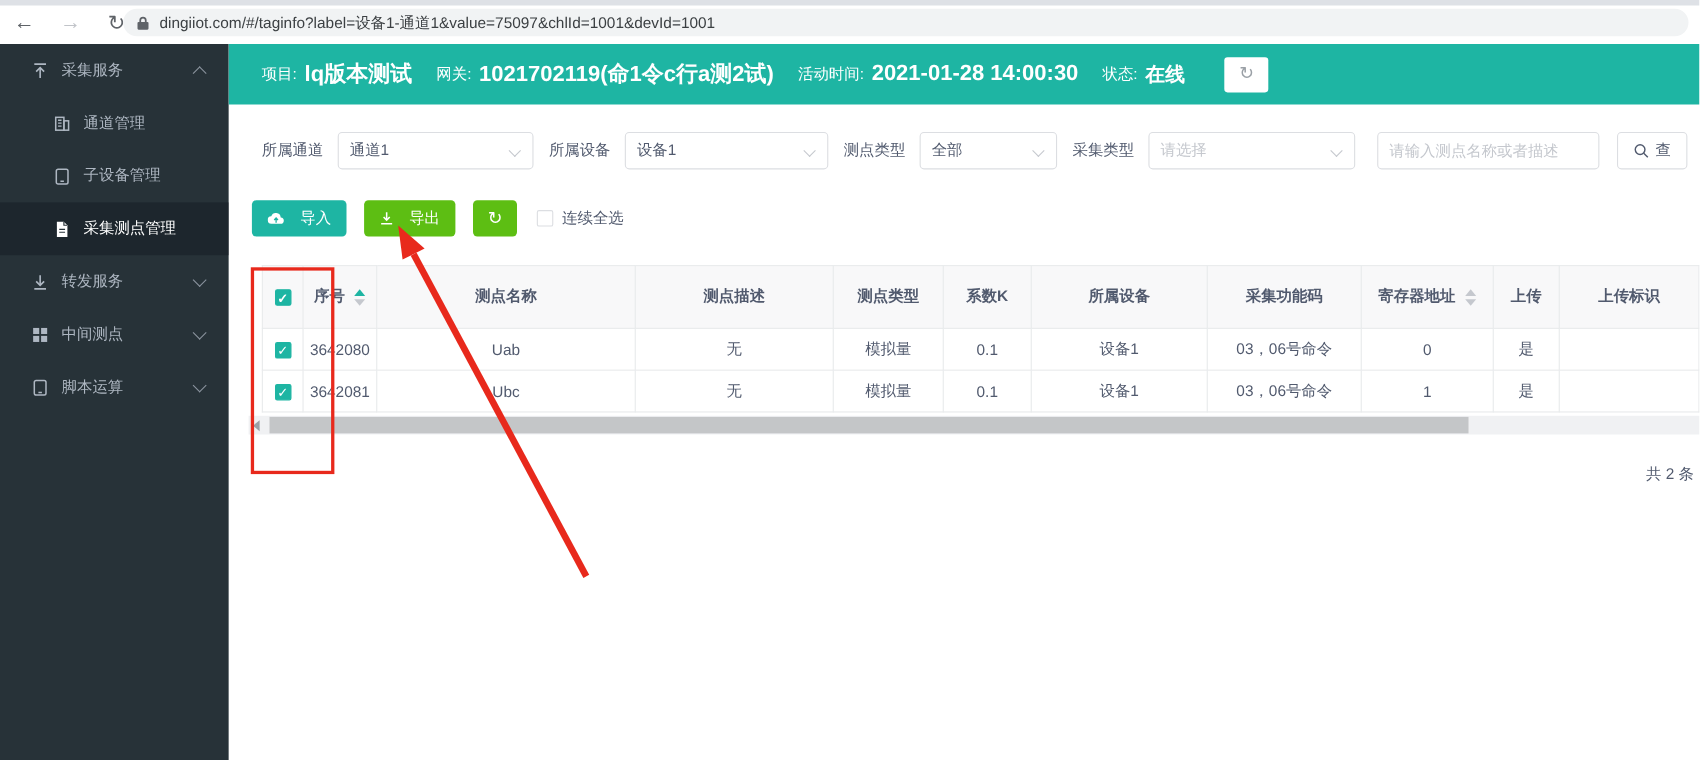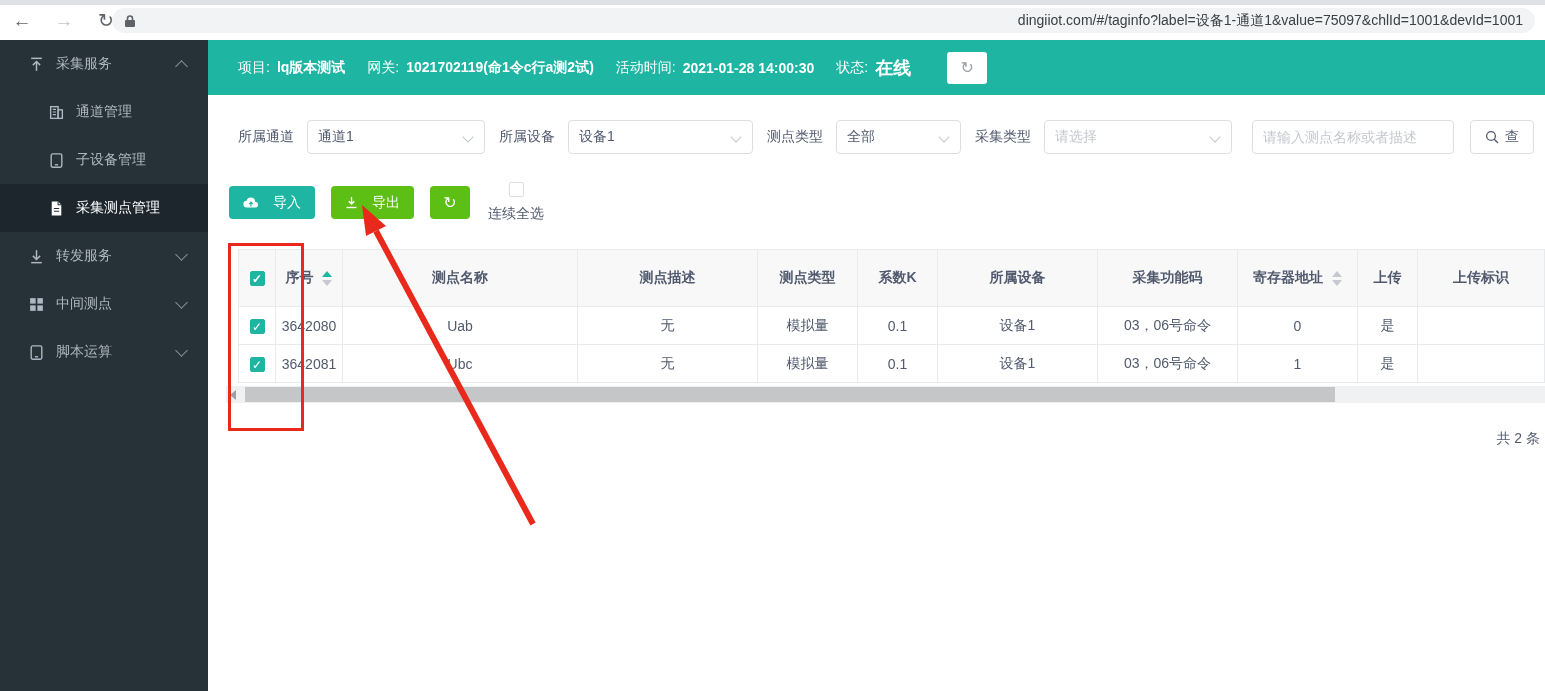--- a/index.html
+++ b/index.html
@@ -6,42 +6,42 @@
   html,body { width:1545px; height:691px; }
   body { font-family:"Liberation Sans", sans-serif; background:#fff; position:relative; overflow:hidden; }
 
   
   .chrome { height:40px; background:#fff; position:relative; }
   .chrome-strip { height:5px; background:#dee1e6; }
   .nav-icons { position:absolute; top:9px; left:10px; display:flex; align-items:center; gap:18px; }
   .nav-ico { font-size:19px; color:#5f6368; width:24px; text-align:center; cursor:pointer; }
   .nav-ico.disabled { color:#c1c4c9; }
   .omnibox { position:absolute; left:112px; right:10px; top:8px; height:25px; border-radius:13px;
-             background:#f1f3f4; display:flex; align-items:center; padding:0 12px; gap:9px;justify-content:space-between; }
+             background:#f1f3f4; display:flex; align-items:center; padding:0 12px; gap:9px; }
   .omnibox .url { font-size:14px; color:#3c4043; white-space:nowrap; overflow:hidden; }
 
   
   .app { display:flex; height:651px; }
   .sidebar { width:208px; background:#273238; flex:none; padding-top:0; }
   .side-item { height:48px; display:flex; align-items:center; color:#aeb7c2; font-size:14px;
                padding-left:28px; cursor:pointer; position:relative; }
   .side-item.sub { padding-left:48px; }
   .side-item.active { background:#1d262d; color:#ffffff; }
   .side-item .s-ico { width:17px; height:17px; margin-right:11px; flex:none; display:inline-flex; }
   .side-item .chev { position:absolute; right:22px; width:9px; height:9px; border-right:1.6px solid #8a939e;
                      border-bottom:1.6px solid #8a939e; }
   .chev.up { transform:rotate(-135deg); margin-top:4px; }
   .chev.down { transform:rotate(45deg); margin-top:-4px; }
 
   .main { flex:1; background:#fff; position:relative; }
 
   
   .gw-bar { height:55px; background:#1eb5a3; display:flex; align-items:center; padding-left:30px; color:#fff; }
   .gw-label { font-size:14px; margin-right:7px; }
-  .gw-value { font-size:14px; font-weight:bold; margin-right:22px; white-space:nowrap; }
+  .gw-value { font-size:20px; font-weight:bold; margin-right:22px; white-space:nowrap; }
   .gw-value.status { font-size:18px; }
   .gw-refresh { width:40px; height:32px; background:#fff; border:none; border-radius:3px; margin-left:14px;
                 color:#9aa0a6; font-size:16px; cursor:pointer; line-height:32px; text-align:center; }
 
   
   .filters { margin-top:25px; padding-left:30px; display:flex; align-items:center; white-space:nowrap;
              font-size:14px; color:#515a6e; }
   .f-label { margin-right:13px; margin-left:14px; }
   .f-label:first-child { margin-left:0; }
   .select { height:34px; border:1px solid #dcdee2; border-radius:4px; background:#fff; display:inline-flex;
@@ -57,21 +57,21 @@
                 display:inline-flex; align-items:center; gap:6px; padding:0 14px; font-size:14px;
                 color:#515a6e; cursor:pointer; }
 
   
   .actions { margin-top:28px; padding-left:21px; display:flex; align-items:center; gap:16px; }
   .btn { height:33px; border:none; border-radius:4px; color:#fff; font-size:14px; display:inline-flex;
          align-items:center; gap:14px; padding:0 14px; cursor:pointer; font-family:"Liberation Sans",sans-serif; }
   .btn.teal { background:#1eb5a3; }
   .btn.green { background:#5dbe13; }
   .btn.icon-only { width:40px; justify-content:center; padding:0; font-size:16px; }
-  .chk-group { display:flex; align-items:center; gap:8px; margin-left:2px; font-size:14px; color:#515a6e; cursor:pointer;flex-direction:column; }
+  .chk-group { display:flex; align-items:center; gap:8px; margin-left:2px; font-size:14px; color:#515a6e; cursor:pointer; }
   .checkbox { width:15px; height:15px; border:1px solid #dcdee2; border-radius:2px; background:#fff; display:inline-block; }
   .checkbox.checked { background:#1eb5a3; border-color:#1eb5a3; color:#fff; font-size:12px; line-height:15px;
                       text-align:center; }
 
   
   .tbl { margin:26px 0 0 30px; width:calc(100% - 30px); border-collapse:collapse; table-layout:fixed; }
   .tbl th { height:57px; background:#f8f8f9; border:1px solid #e8eaec; color:#515a6e; font-size:14px;
             font-weight:bold; text-align:center; }
   .tbl td { height:38px; border:1px solid #e8eaec; color:#515a6e; font-size:14px; text-align:center;
             background:#fff; }

